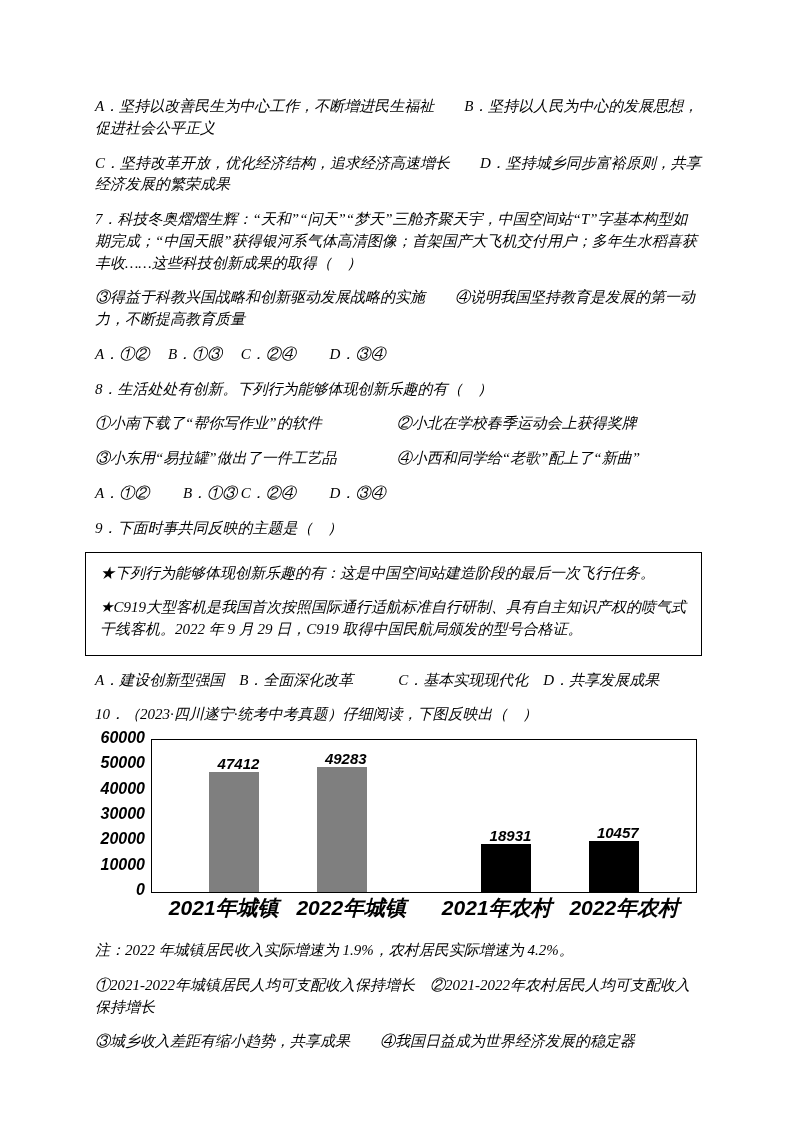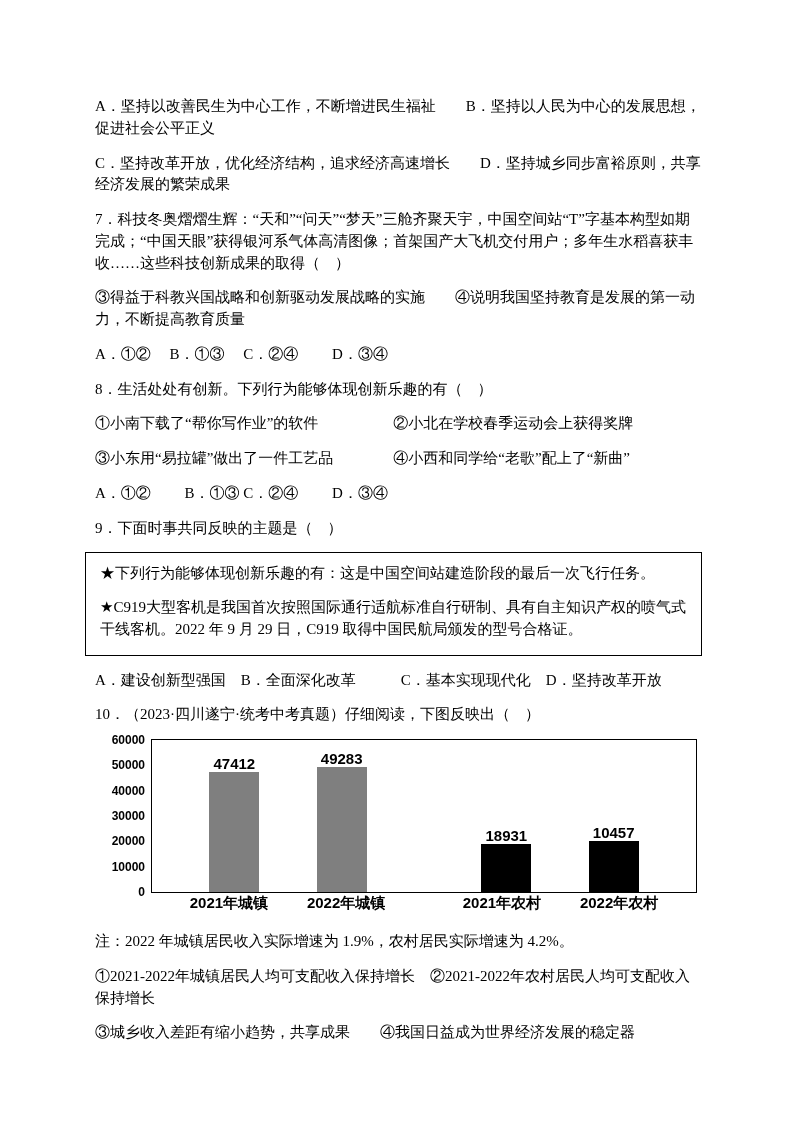--- a/index.html
+++ b/index.html
@@ -1,34 +1,34 @@
 <!DOCTYPE html>
 <html><head>
 <meta charset="utf-8">
 <style>
   html,body{margin:0;padding:0;background:#fff;color:#000;}
   body{width:794px;height:1123px;font-family:"Liberation Serif","DejaVu Serif",serif;overflow:hidden;}
-  .page{box-sizing:border-box;width:794px;height:788px;padding:96px 92px 32px 95px;}
+  .page{box-sizing:border-box;width:794px;height:788px;padding:96px 92px 32px 95px;font-style:italic;}
   p{margin:0 0 13px 0;font-size:15px;line-height:1.45;}
   .events-box{border:1px solid #000;margin:2px 0 14px -10px;padding:10px 14px 2px 14px;}
   .events-box p{margin:0 0 12px 0;}
   
   .chart{width:600px;margin:4px 0 18px 2px;}
   .chart-title{text-align:center;font-weight:bold;font-size:19px;margin-bottom:6px;font-family:"Liberation Sans","DejaVu Sans",sans-serif;}
   .chart-body{display:flex;}
   .y-axis{position:relative;width:54px;height:152px;flex:0 0 54px;}
-  .ytick{position:absolute;right:6px;font-weight:bold;font-size:12px;font-family:"Liberation Sans","DejaVu Sans",sans-serif;}
+  .ytick{position:absolute;right:6px;font-weight:bold;font-size:16px;font-family:"Liberation Sans","DejaVu Sans",sans-serif;}
   .plot{position:relative;flex:1;height:152px;border:1px solid #000;display:flex;background:#fff;}
   .plot-cluster{width:50%;display:flex;justify-content:space-evenly;align-items:flex-end;}
-  .bar-group{display:flex;flex-direction:column;align-items:center;justify-content:flex-end;}
+  .bar-group{display:flex;flex-direction:column;align-items:flex-end;justify-content:flex-end;}
   .bar-value{font-weight:bold;font-size:15px;line-height:1.15;font-family:"Liberation Sans","DejaVu Sans",sans-serif;}
   .bar{width:50px;}
   .x-axis{display:flex;margin-left:54px;margin-top:1px;}
   .x-cluster{width:50%;display:flex;justify-content:space-evenly;}
-  .xlabel{font-weight:bold;font-size:15px;text-align:center;white-space:nowrap;font-family:"Liberation Sans","DejaVu Sans",sans-serif;}
+  .xlabel{font-weight:bold;font-size:21px;text-align:center;white-space:nowrap;font-family:"Liberation Sans","DejaVu Sans",sans-serif;}
 </style>
 </head>
 <body>
 
 <div class="page">
 
   <p>A．坚持以改善民生为中心工作，不断增进民生福祉　　B．坚持以人民为中心的发展思想，促进社会公平正义</p>
   <p>C．坚持改革开放，优化经济结构，追求经济高速增长　　D．坚持城乡同步富裕原则，共享经济发展的繁荣成果</p>
 
   <p>7．科技冬奥熠熠生辉：“天和”“问天”“梦天”三舱齐聚天宇，中国空间站“T”字基本构型如期完成；“中国天眼”获得银河系气体高清图像；首架国产大飞机交付用户；多年生水稻喜获丰收……这些科技创新成果的取得（　）</p>
@@ -40,21 +40,21 @@
   <p>③小东用“易拉罐”做出了一件工艺品　　　　④小西和同学给“老歌”配上了“新曲”</p>
   <p>A．①②　　 B．①③  C．②④　　 D．③④</p>
 
   <p>9．下面时事共同反映的主题是（　）</p>
 
   <div class="events-box">
     <p>★下列行为能够体现创新乐趣的有：这是中国空间站建造阶段的最后一次飞行任务。</p>
     <p>★C919大型客机是我国首次按照国际通行适航标准自行研制、具有自主知识产权的喷气式干线客机。2022 年 9 月 29 日，C919 取得中国民航局颁发的型号合格证。</p>
   </div>
 
-  <p>A．建设创新型强国　B．全面深化改革　　　C．基本实现现代化　D．坚持改革开放</p>
+  <p>A．建设创新型强国　B．全面深化改革　　　C．基本实现现代化　D．共享发展成果</p>
 
   <p>10．（2023·四川遂宁·统考中考真题）仔细阅读，下图反映出（　）</p>
 
   <div class="chart">
     <div class="chart-body">
       <div class="y-axis" id="y-axis">
           <div class="ytick" style="bottom: -8px;">0</div>
           <div class="ytick" style="bottom: 17.3333px;">10000</div>
           <div class="ytick" style="bottom: 42.6667px;">20000</div>
           <div class="ytick" style="bottom: 68px;">30000</div>

